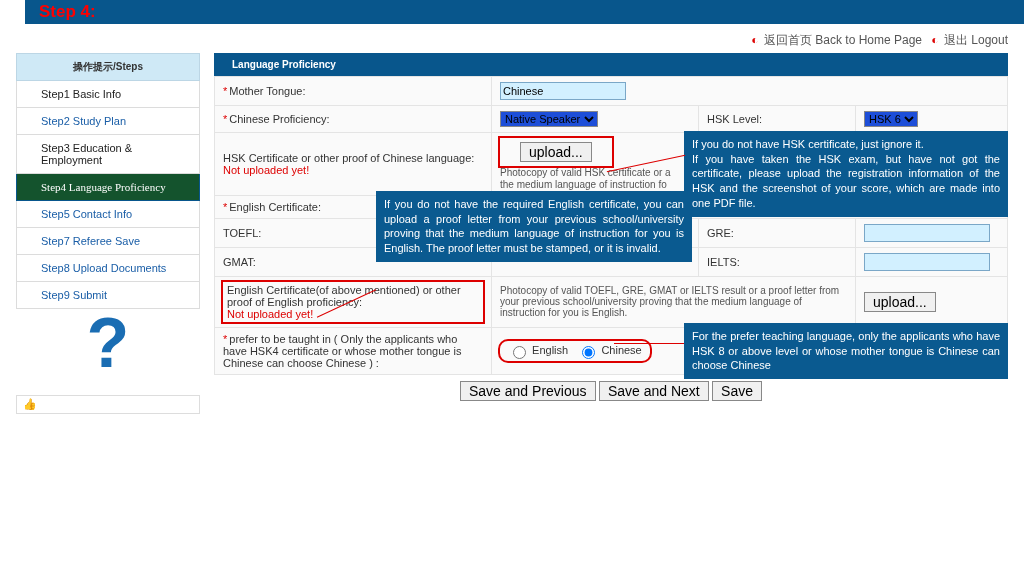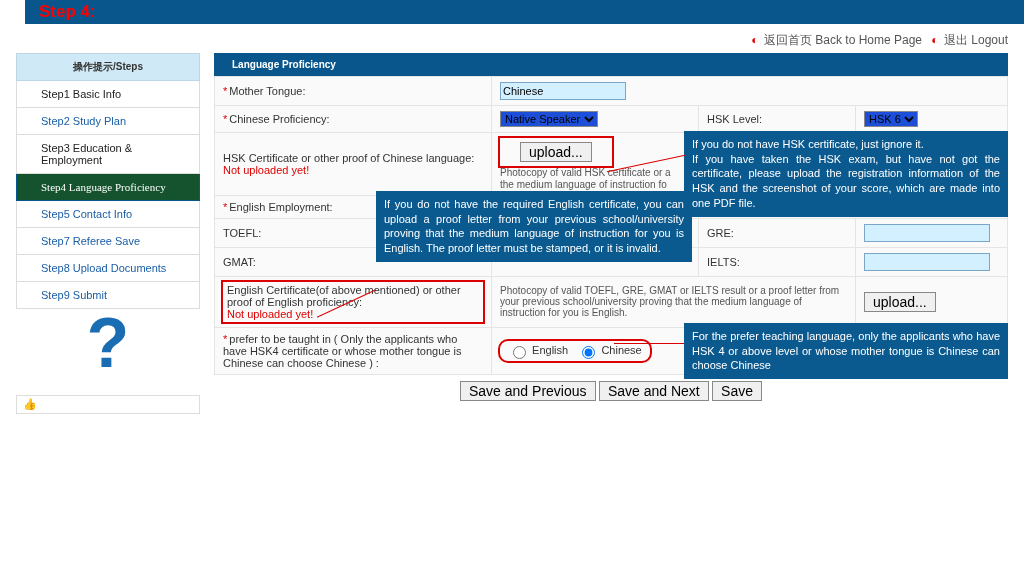--- a/index.html
+++ b/index.html
@@ -219,21 +219,21 @@
         </td>
         <td>
           <span class="upload-box red-box" style="padding:4px 20px;">
             <button>upload...</button>
           </span><br>
           <span style="font-size:10px;color:#555;">Photocopy of valid HSK certificate or a<br>the medium language of instruction fo</span>
         </td>
         <td colspan="2"></td>
       </tr>
       <tr>
-        <td class="labelcol"><span class="star">*</span><span>English Employment:</span></td>
+        <td class="labelcol"><span class="star">*</span><span>English Certificate:</span></td>
         <td colspan="3"></td>
       </tr>
       <tr>
         <td class="labelcol"><span>TOEFL:</span></td>
         <td></td>
         <td><span>GRE:</span></td>
         <td><input class="txt" style=""></td>
       </tr>
       <tr>
         <td class="labelcol"><span>GMAT:</span></td>
@@ -272,19 +272,19 @@
       <button>Save and Previous</button>
       <button>Save and Next</button>
       <button>Save</button>
     </div>
 
     <div class="annotation" style="left:470px; top:78px; width:308px; white-space:pre-line;">If you do not have HSK certificate, just ignore it.
 If you have taken the HSK exam, but have not got the certificate, please upload the registration information of the HSK and the screenshot of your score, which are made into one PDF file.</div>
 
     <div class="annotation" style="left:162px; top:138px; width:300px;">If you do not have the required English certificate, you can upload a proof letter from your previous school/university proving that the medium language of instruction for you is English. The proof letter must be stamped, or it is invalid.</div>
 
-    <div class="annotation" style="left:470px; top:270px; width:308px;">For the prefer teaching language, only the applicants who have HSK 4 or above level or whose mother tongue is Chinese can choose Chinese</div>
+    <div class="annotation" style="left:470px; top:270px; width:308px;">For the prefer teaching language, only the applicants who have HSK 8 or above level or whose mother tongue is Chinese can choose Chinese</div>
 
     <div class="arrow-line" style="left:100px; top:250px; width:65px; height:1px; transform:rotate(-25deg);"></div>
     <div class="arrow-line" style="left:392px; top:110px; width:80px; height:1px; transform:rotate(-12deg);"></div>
     <div class="arrow-line" style="left:400px; top:290px; width:70px; height:1px;"></div>
   </div>
 </div>
 
 </body></html>

